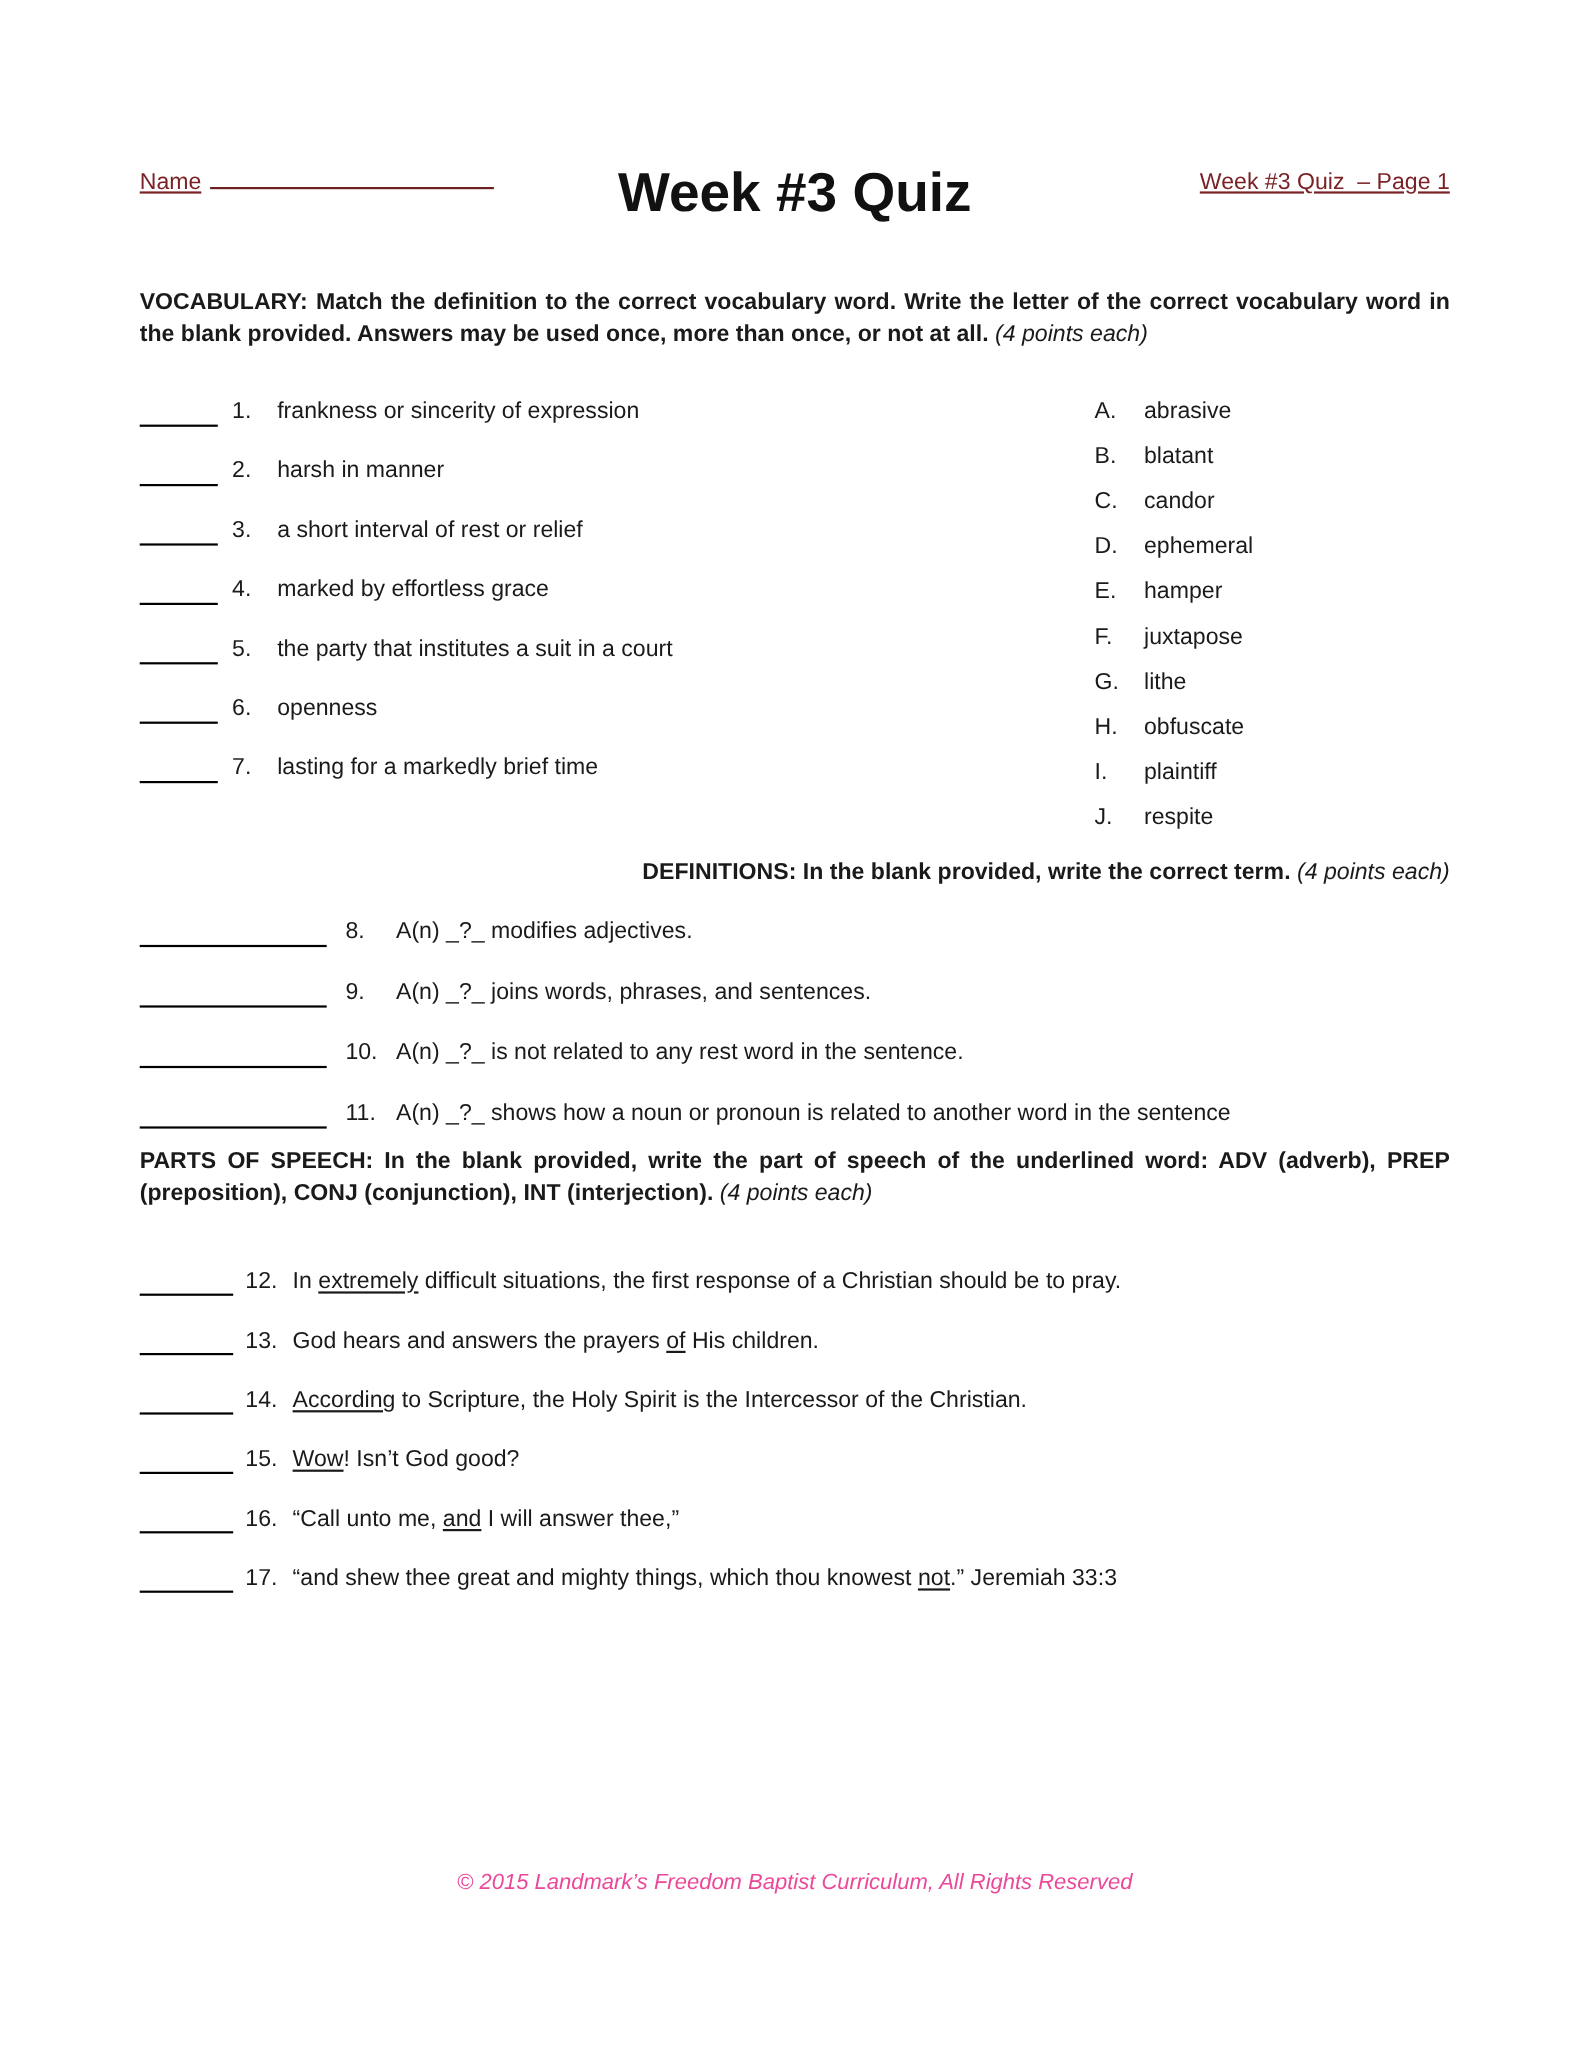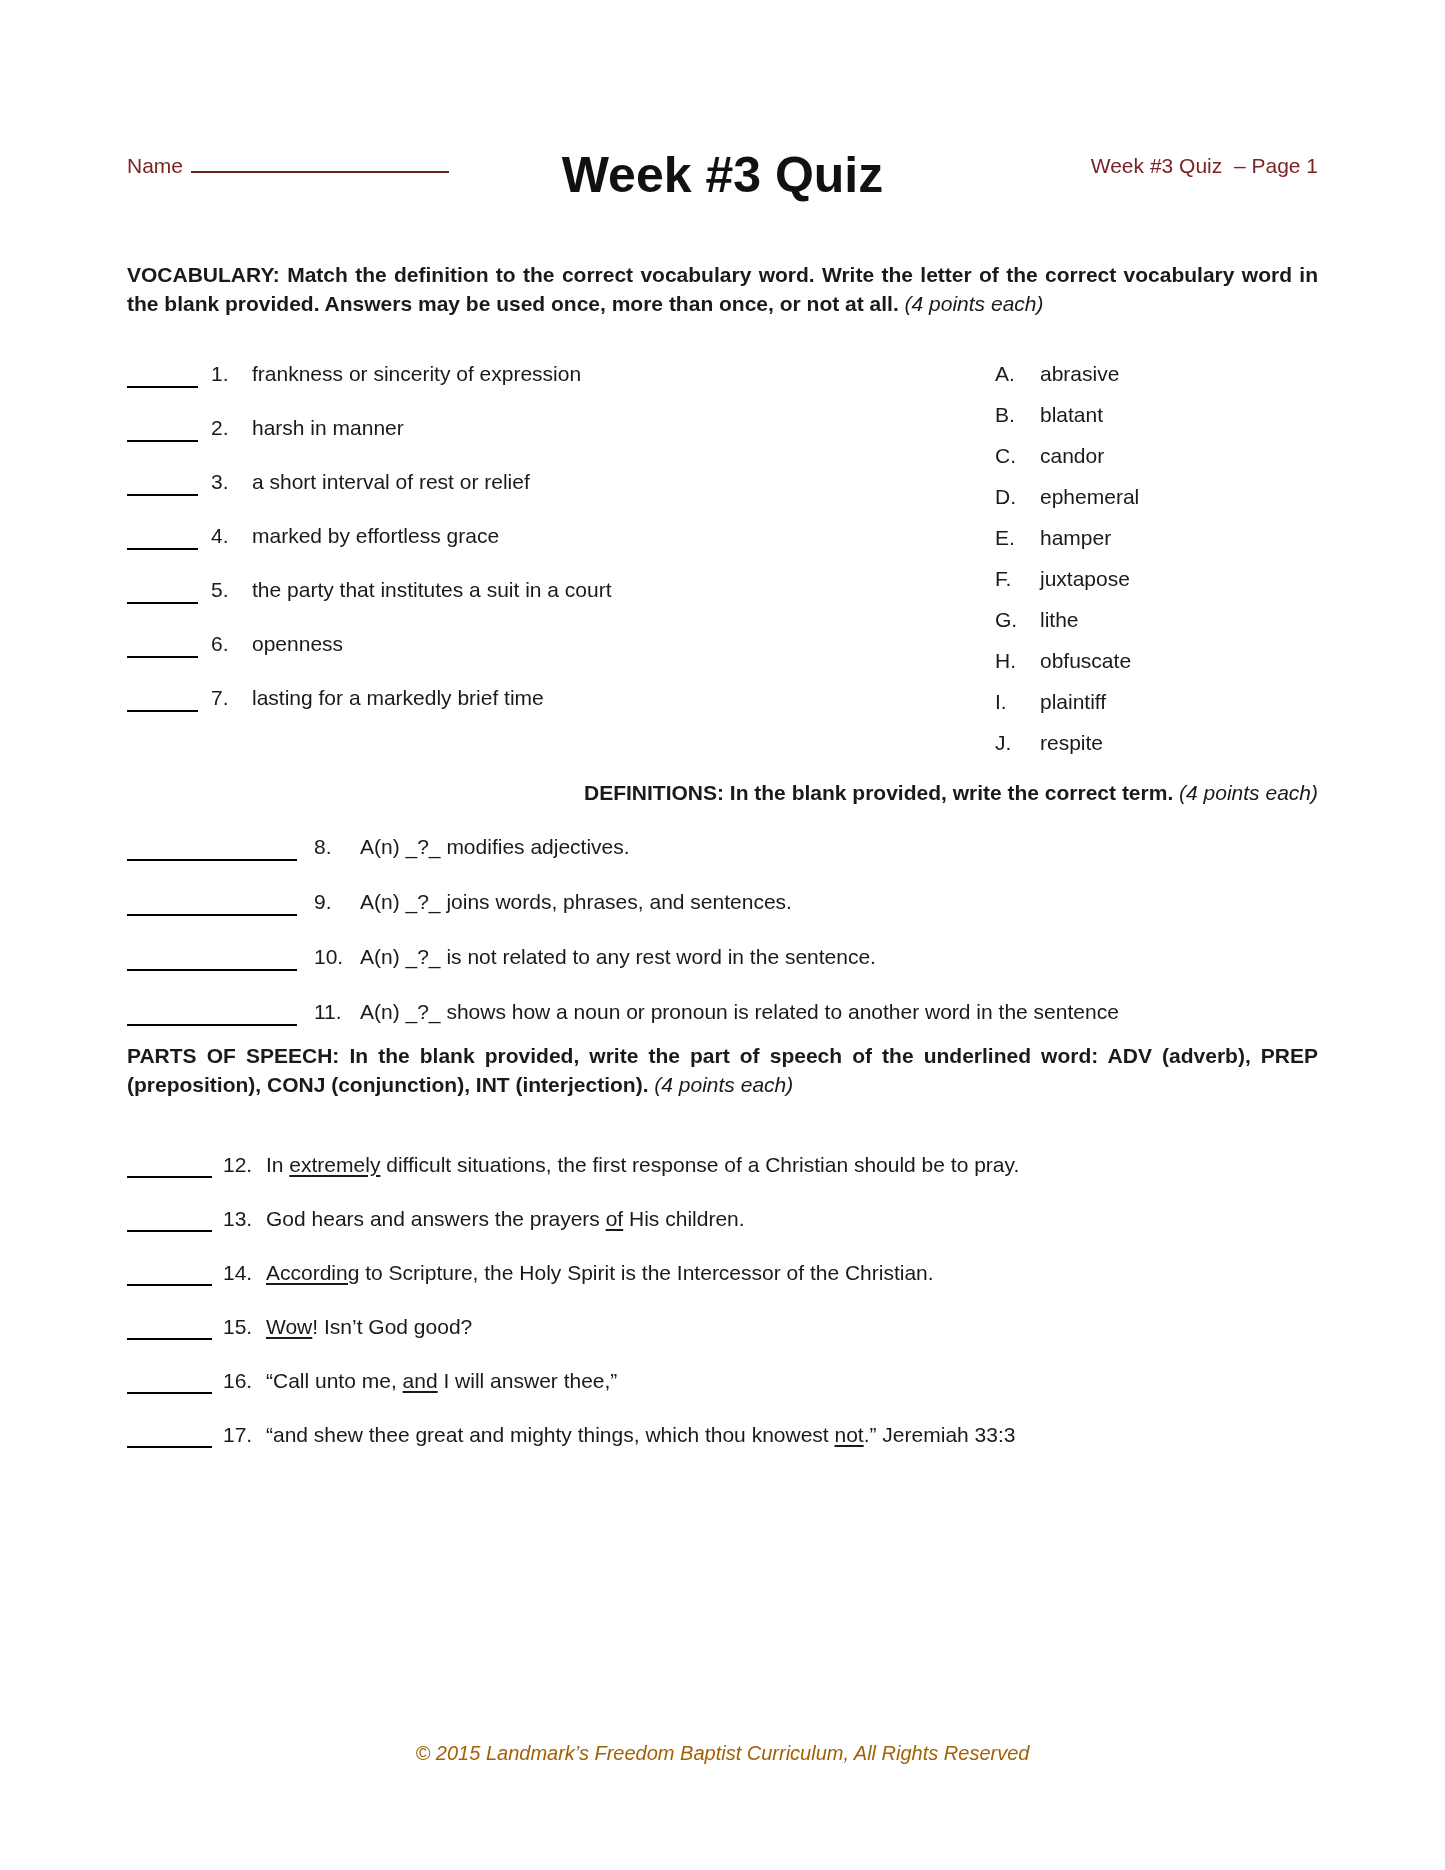--- a/index.html
+++ b/index.html
@@ -10,21 +10,21 @@
     height: 1870px;
     background: #ffffff;
     font-family: "Liberation Sans", "DejaVu Sans", sans-serif;
     color: #1a1a1a;
     font-size: 21px;
     overflow: hidden;
   }
   .abs { position: absolute; left: 127px; width: 1191px; }
 
   
-  .hdr { top: 110px; display: flex; justify-content: space-between; align-items: baseline; color: #7a2326; }
+  .hdr { top: 110px; display: flex; justify-content: space-between; align-items: baseline; color: #7a2326; text-decoration: underline; }
   .name-blank {
     display: inline-block;
     width: 258px;
     height: 26px;
     border-bottom: 2px solid #6e1f22;
     margin-left: 8px;
     vertical-align: baseline;
   }
   .hdr-right { white-space: pre; margin-top: 44px; }
 
@@ -62,21 +62,21 @@
   .def-num { width: 46px; flex: none; }
 
   
   .ps-items { top: 1138px; }
   .ps-row { height: 54px; display: flex; align-items: center; }
   .ps-row .blank { width: 85px; margin-right: 11px; }
   .ps-num { width: 43px; flex: none; }
   .u { text-decoration: underline; text-underline-offset: 3px; }
 
   
-  .footer { top: 1742px; text-align: center; font-style: italic; color: #a16207; font-size: 20px; }
+  .footer { top: 1700px; text-align: center; font-style: italic; color: #ec4899; font-size: 20px; }
 </style>
 </head>
 <body>
 
 <div class="page">
 
   <div class="abs hdr">
     <div>
       <span>Name</span><span class="name-blank"></span>
     </div>

